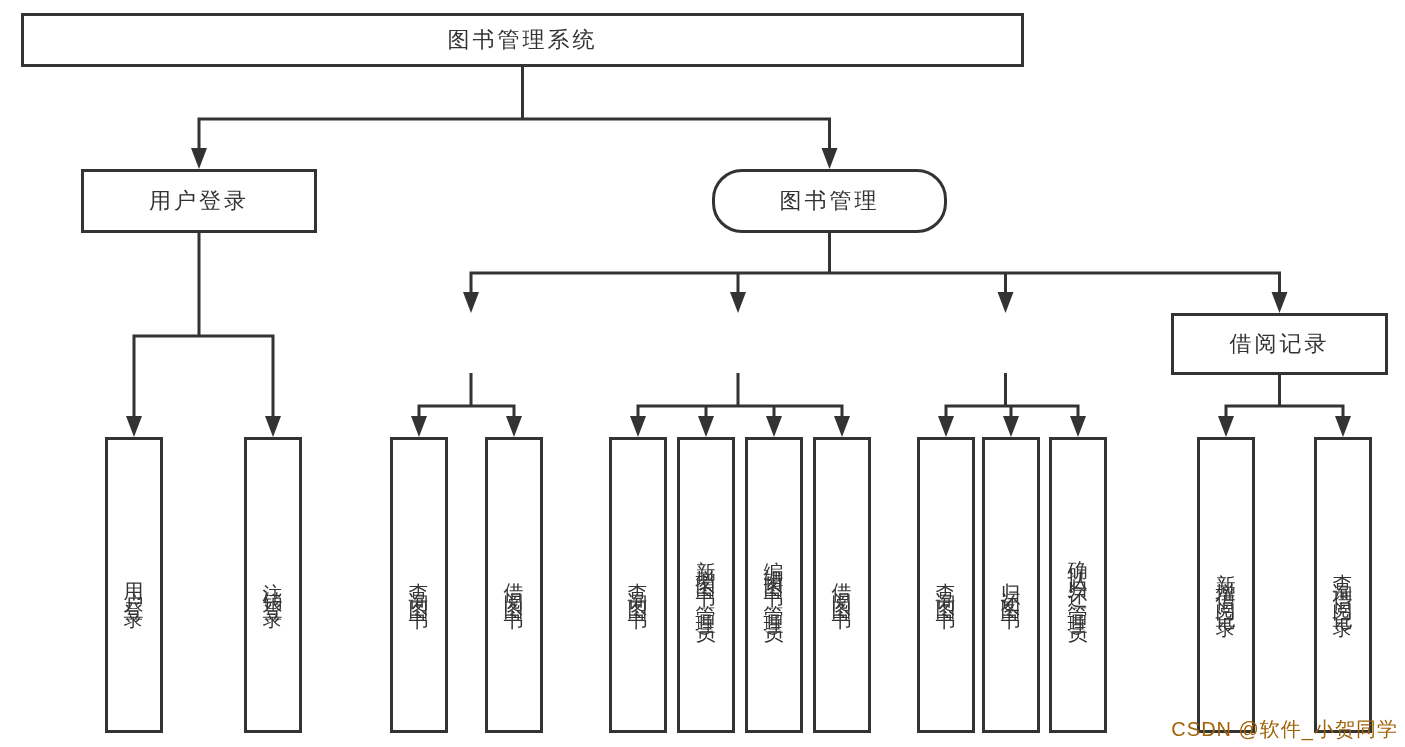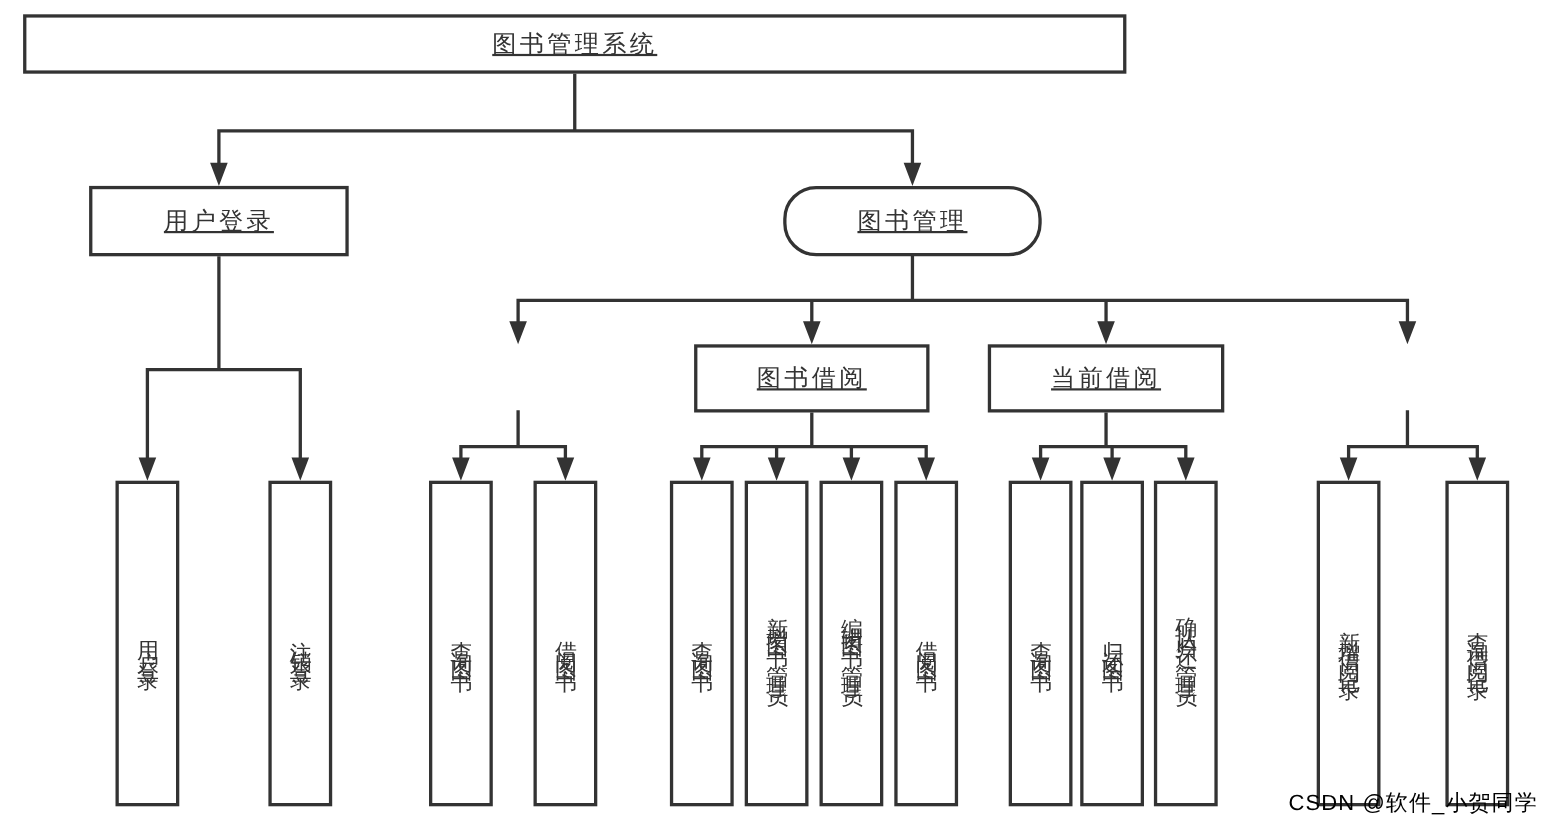--- a/index.html
+++ b/index.html
@@ -26,21 +26,21 @@
     background: #ffffff;
     border: 3px solid #333333;
     color: #333333;
     display: flex;
     align-items: center;
     justify-content: center;
     text-align: center;
   }
 
   .node { font-size: 22px; letter-spacing: 3px; }
-  .node span { white-space: nowrap; text-decoration: underline; }
+  .node span { white-space: nowrap; }
 
   .leaf { width: 58px; height: 296px; top: 437px; }
   .leaf span {
     writing-mode: vertical-rl;
     text-orientation: mixed;
     font-size: 20px;
     letter-spacing: 9px;
     line-height: 1;
     white-space: nowrap;
   }
@@ -68,21 +68,21 @@
   #leaf-9  { left: 982px;  }
   #leaf-10 { left: 1049px; }
   #leaf-11 { left: 1197px; }
   #leaf-12 { left: 1314px; }
 
   .watermark {
     position: absolute;
     right: 7px;
     bottom: 4px;
     font-size: 20px;
-    color: #000000;
+    color: #a16207;
     letter-spacing: 1px;
     z-index: 10;
     white-space: nowrap;
   }
 </style>
 </head>
 <body>
 
 <div class="canvas">
 
@@ -147,25 +147,22 @@
     <span>图书管理系统</span>
   </div>
 
   <div class="node" id="box-user-login">
     <span>用户登录</span>
   </div>
   <div class="node" id="box-book-mgmt">
     <span>图书管理</span>
   </div>
 
-  <div class="node" id="box-g1">
-    <span>图书借阅</span>
-  </div>
-  <div class="node" id="box-g2">
-    <span>当前借阅</span>
+  <div class="node" id="box-g3">
+    <span>借阅记录</span>
   </div>
 
   <div class="leaf" id="leaf-0">
     <span>用户登录</span>
   </div>
   <div class="leaf" id="leaf-1">
     <span>注销登录</span>
   </div>
 
   <div class="leaf" id="leaf-2">

